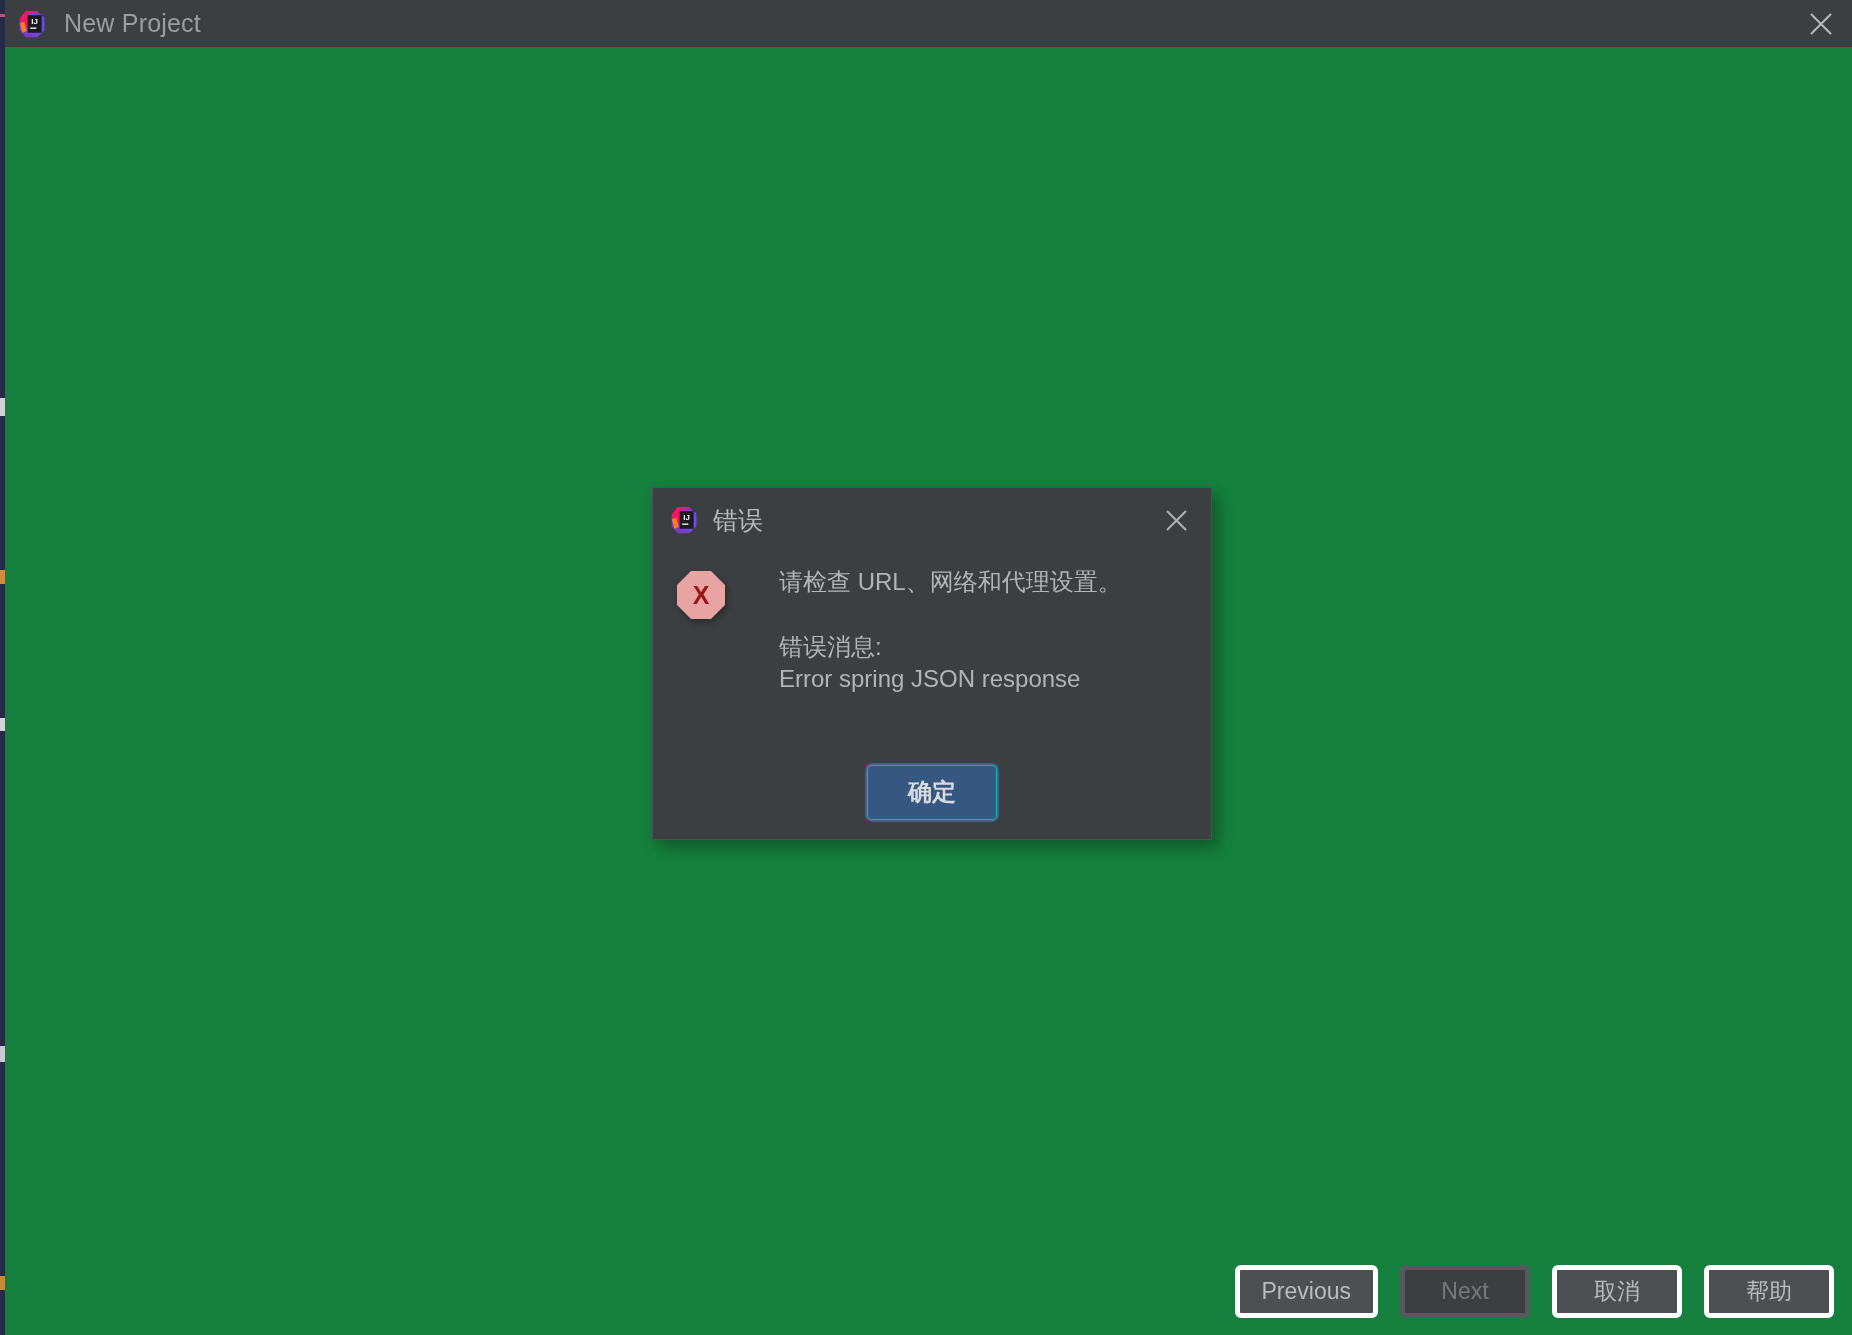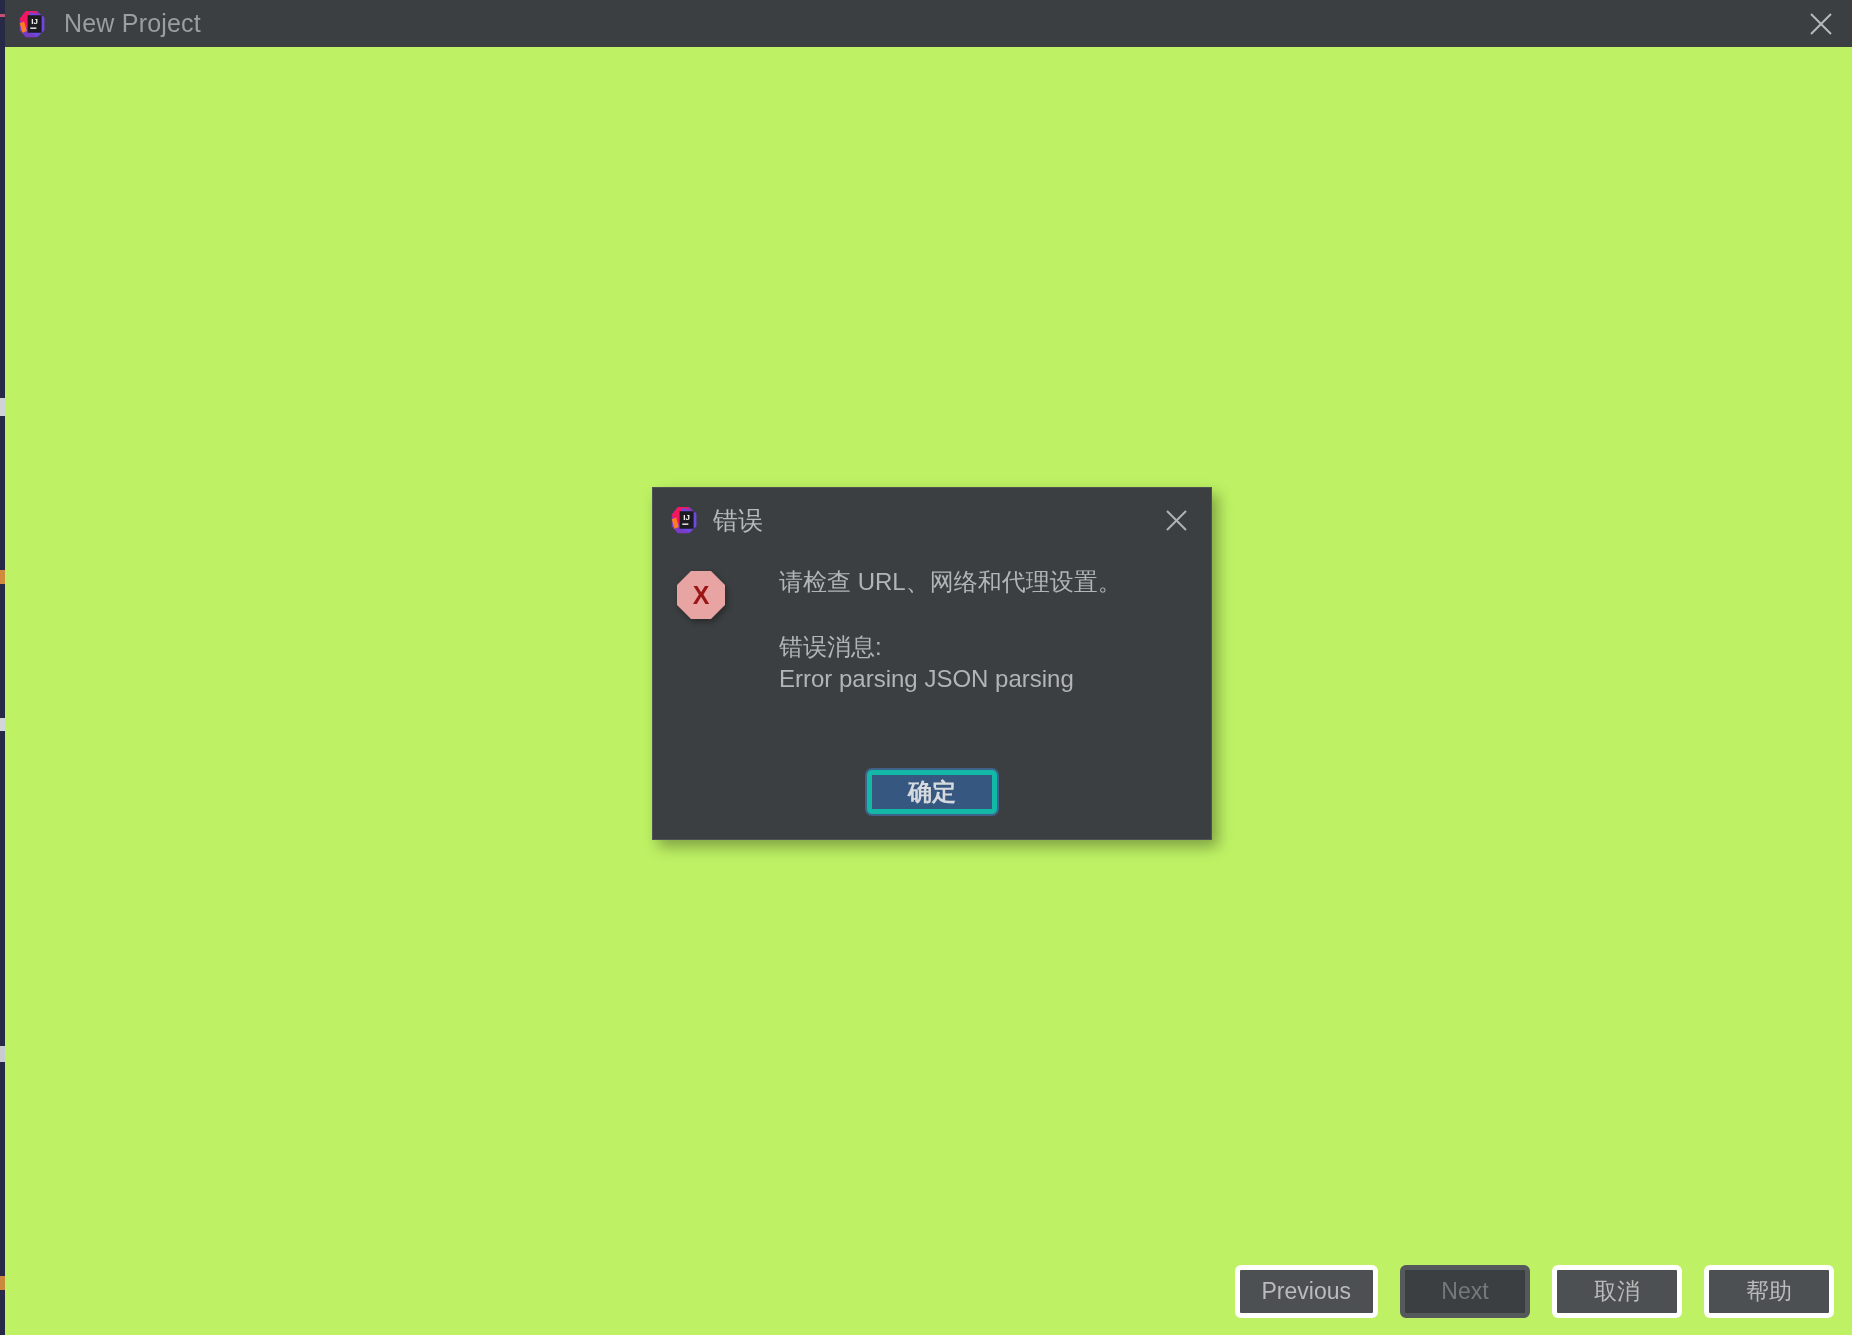--- a/index.html
+++ b/index.html
@@ -10,21 +10,21 @@
     overflow: hidden;
     background: #3c3f41;
     font-family: "Liberation Sans", "DejaVu Sans", sans-serif;
   }
 
   
   #app {
     position: relative;
     width: 1852px;
     height: 1335px;
-    background: #bef264;
+    background: #15803d;
   }
 
   
   .edge-strip {
     position: absolute;
     left: 0; top: 0;
     width: 5px; height: 1335px;
     background: #262a47;
     z-index: 0;
   }
@@ -179,24 +179,24 @@
 
   .dlg-footer {
     flex: 0 0 auto;
     height: 94px;
     display: flex;
     align-items: center;
     justify-content: center;
   }
   .btn-ok {
     min-width: 130px;
-    height: 44px;
+    height: 55px;
     padding: 0 26px;
     background: #365880;
-    border: 5px solid #14b8a6;
+    border: 1px solid #14b8a6;
     border-radius: 5px;
     box-shadow: 0 0 0 2px #3e6388;
     color: #d6d9dd;
     font-size: 24px;
     font-weight: bold;
     font-family: "Liberation Sans", "DejaVu Sans", sans-serif;
     display: flex;
     align-items: center;
     justify-content: center;
     cursor: pointer;
@@ -282,21 +282,21 @@
         <svg class="octagon" viewBox="0 0 52 52" xmlns="http://www.w3.org/2000/svg">
           <polygon points="16,2 36,2 50,16 50,36 36,50 16,50 2,36 2,16" fill="#e8a3a3"></polygon>
           <text x="26" y="35" font-family="Liberation Sans, sans-serif" font-size="25" font-weight="bold" fill="#9c1515" text-anchor="middle">X</text>
         </svg>
       </div>
 
       <div class="dlg-text">
         <div class="msg-line">请检查 URL、网络和代理设置。</div>
         <div class="msg-gap"></div>
         <div class="msg-line">错误消息:</div>
-        <div class="msg-line">Error parsing JSON parsing</div>
+        <div class="msg-line">Error spring JSON response</div>
       </div>
     </div>
 
     <div class="dlg-footer">
       <button class="btn-ok">确定</button>
     </div>
   </div>
 
 </div>
 

